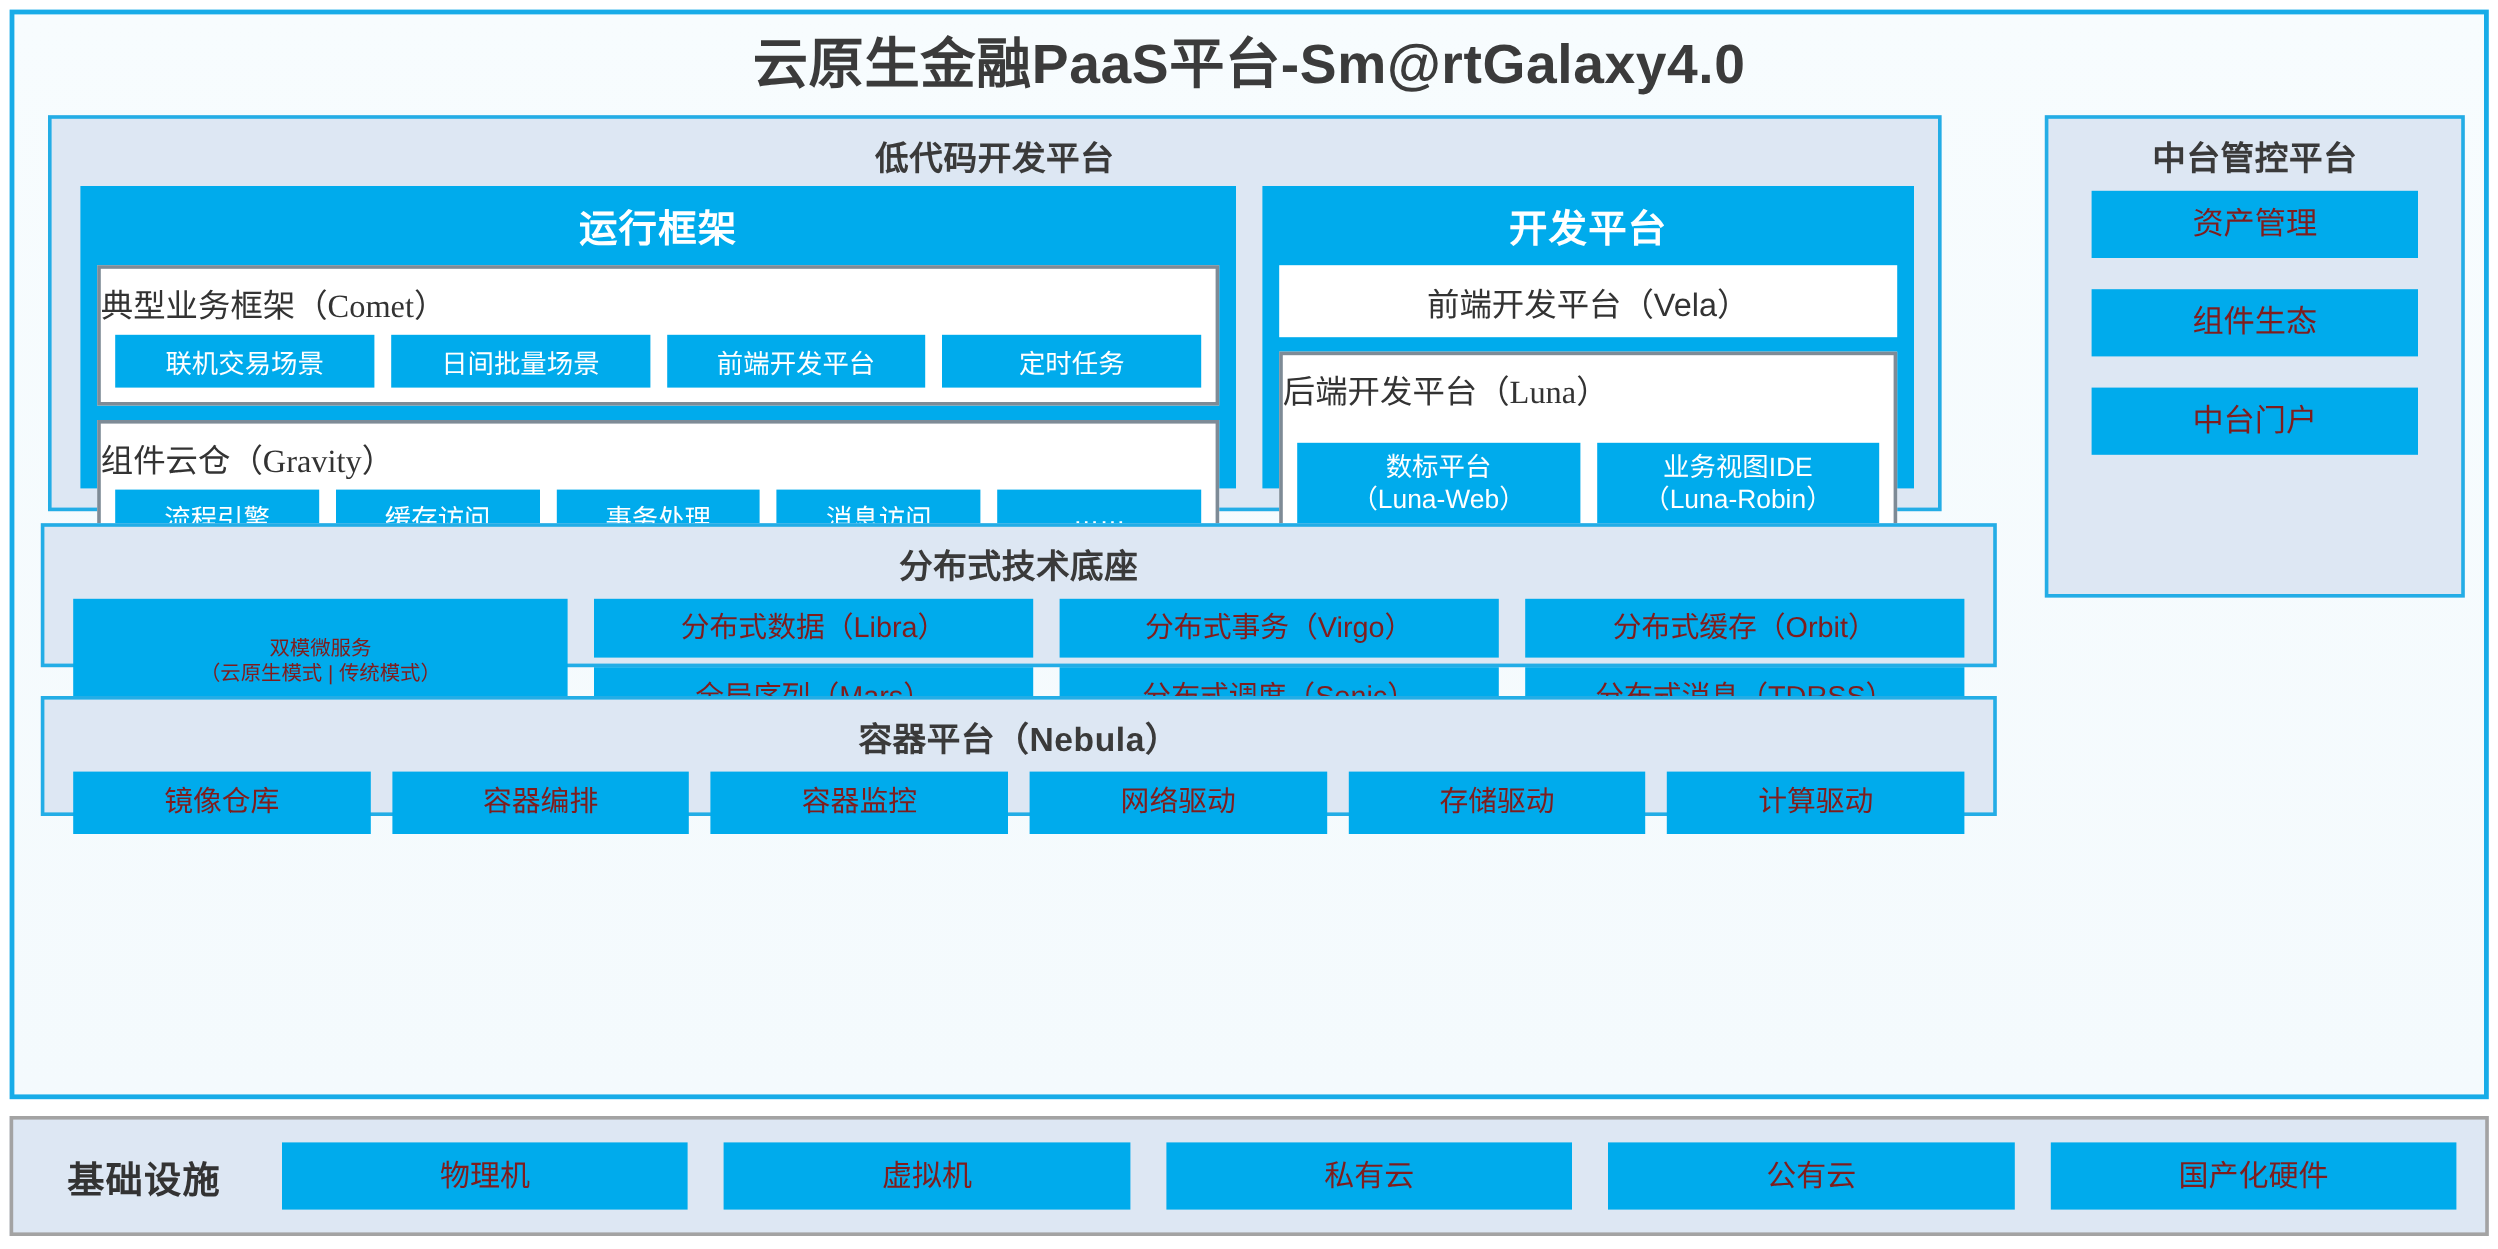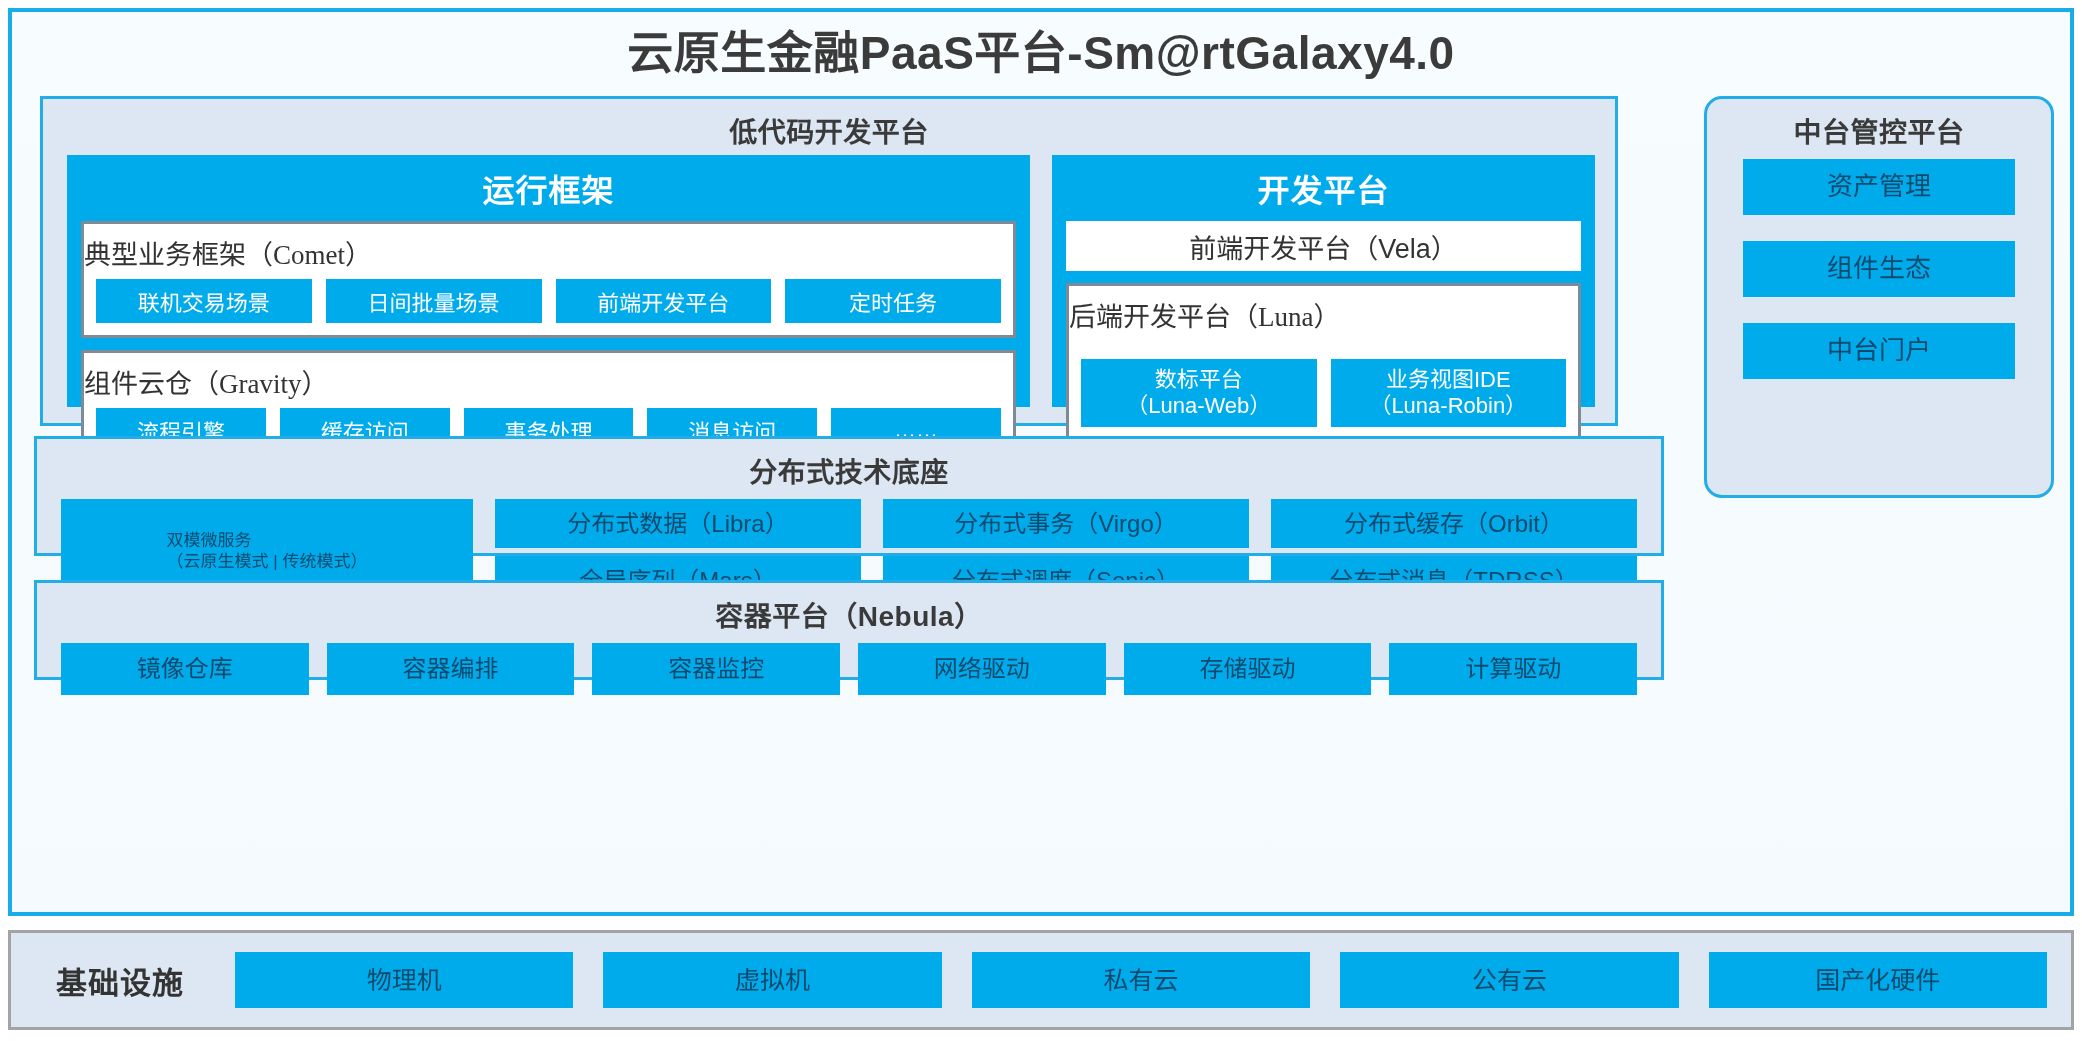--- a/index.html
+++ b/index.html
@@ -42,24 +42,25 @@
     font-weight: 700;
     color: #3a3a3a;
     padding-top: 11px;
     padding-bottom: 9px;
     letter-spacing: 0.5px;
   }
 
   
   .tile {
     background: #00ABEC;
-    color: #0c4a6e;
+    color: #7f1d1d;
     display: flex;
     align-items: center;
     justify-content: center;
+    text-align: center;
     font-size: 24px;
     line-height: 1.22;
     white-space: pre-line;
   }
 
   
   .whitebox {
     background: #ffffff;
     border: 3px solid #7e8b96;
   }
@@ -114,42 +115,41 @@
   }
 
   
   .devplat {
     width: 543px;
     background: #00ABEC;
     padding: 0 14px 14px;
   }
   .vela {
     background: #ffffff;
-    height: 50px;
+    height: 60px;
     display: flex; align-items: center; justify-content: center;
     font-size: 27px; color: #333;
     margin-bottom: 12px;
   }
   .luna-chips {
     display: flex; gap: 14px; padding: 18px 12px 12px; border-radius: 22px;
   }
   .luna-chip {
     flex: 1; height: 68px;
     background: #00ABEC; color: #fff;
     font-size: 22px; line-height: 1.2;
     display: flex; align-items: center; justify-content: center;
     text-align: center; white-space: pre-line;
   }
 
   
   .console {
     position: absolute; left: 1664px; top: 0;
     width: 350px; height: 402px;
     padding: 0 36px;
-    border-radius: 18px;
   }
   .console .tile {
     height: 56px;
     margin-bottom: 26px;
     font-size: 26px;
   }
 
   
   .row2 { position: absolute; left: 22px; top: 424px; width: 1630px; height: 120px; }
   .tech-body {

